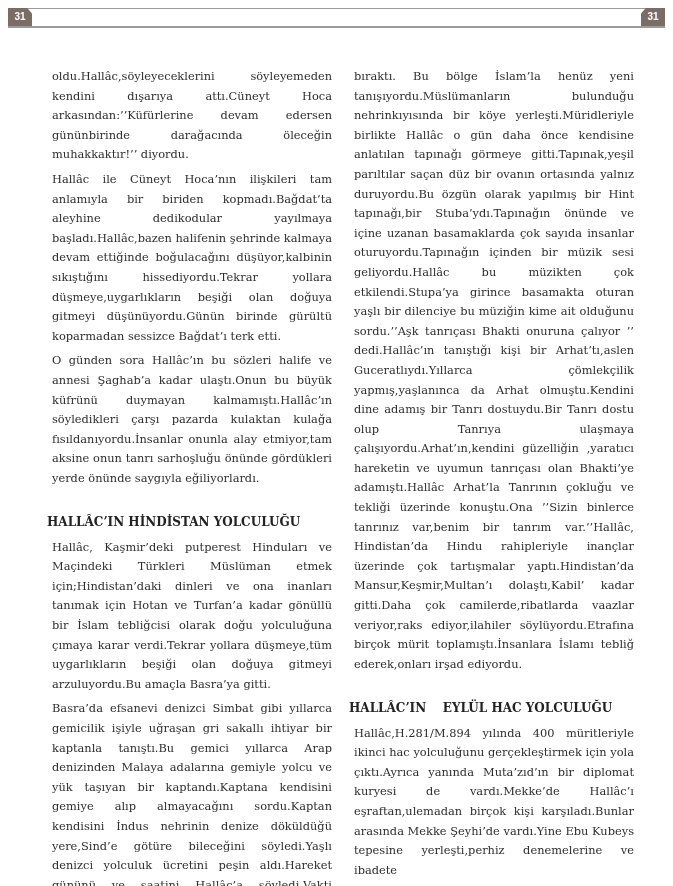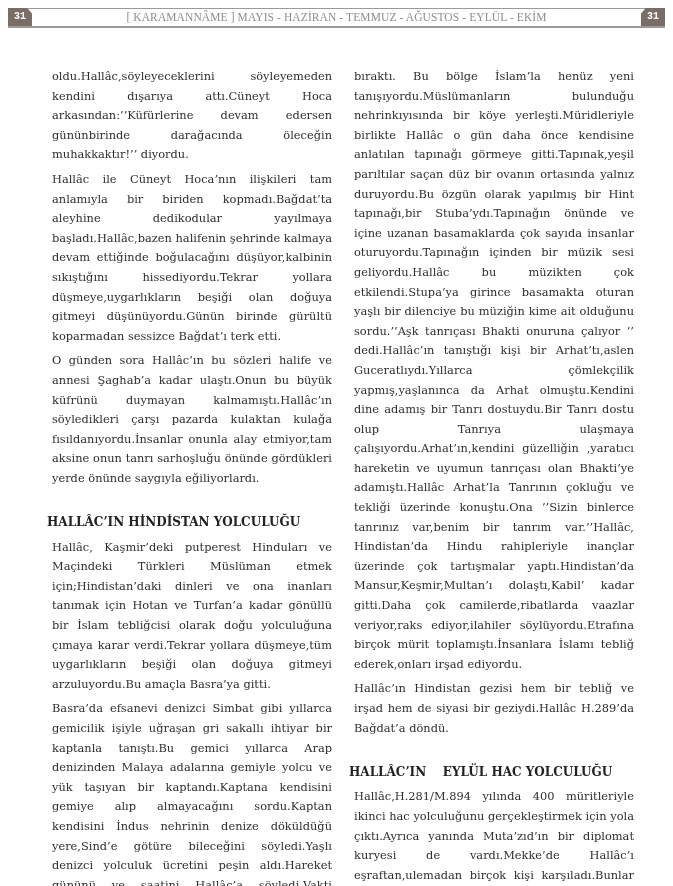--- a/index.html
+++ b/index.html
@@ -1,50 +1,48 @@
 <!DOCTYPE html>
 <html><head>
 <meta charset="utf-8">
 <style>
   html,body{margin:0;padding:0;background:#ffffff;}
   body{width:673px;height:886px;position:relative;overflow:hidden;
        font-family:"DejaVu Serif","Liberation Serif",serif;color:#2b2b2b;}
   .header{position:absolute;left:8px;top:8px;width:657px;height:17px;
           border-top:1px solid #9a9a9a;border-bottom:2px solid #9a9a9a;}
   .pnum{position:absolute;top:-1px;height:18px;width:24px;background:#7a6d66;color:#fff;
-        font-family:Liberation Mono, monospace;font-size:10px;font-weight:bold;line-height:18px;text-align:center;}
+        font-family:Liberation Sans, sans-serif;font-size:10px;font-weight:bold;line-height:18px;text-align:center;}
   .pnum.left{left:0;clip-path:polygon(0 0,80% 0,100% 30%,100% 100%,0 100%);}
   .pnum.right{right:0;clip-path:polygon(20% 0,100% 0,100% 100%,0 100%,0 30%);}
   .htitle{position:absolute;left:30px;right:30px;top:0;text-align:center;
           font-family:"Liberation Serif",serif;font-size:11.5px;line-height:17px;color:#8d8d8d;letter-spacing:0.1px;}
   .col{position:absolute;top:62px;width:290px;font-size:11.4px;line-height:19.6px;color:#2e2e2e;}
   .col.left{left:47px;}
   .col.right{left:349px;}
   .col p{margin:5px;text-align:justify;text-align-last:left;}
   .col h2{margin:0;font-size:12px;font-weight:bold;line-height:19.6px;color:#222;letter-spacing:0;}
   .gap{height:19.6px;}
 </style>
 </head>
 <body>
 
 <div class="header">
   <div class="pnum left">31</div>
-  <div class="htitle">[ KARAMANNÂME ] MAYIS - HAZİRAN - TEMMUZ - AĞUSTOS - EYLÜL - EKİM</div>
   <div class="pnum right">31</div>
 </div>
 
 <div class="col left">
   <p>oldu.Hallâc,söyleyeceklerini söyleyemeden kendini dışarıya attı.Cüneyt Hoca arkasından:’’Küfürlerine  devam edersen gününbirinde darağacında öleceğin muhakkaktır!’’ diyordu.</p>
   <p>Hallâc ile Cüneyt Hoca’nın ilişkileri tam anlamıyla bir biriden kopmadı.Bağdat’ta aleyhine dedikodular yayılmaya başladı.Hallâc,bazen halifenin şehrinde kalmaya devam ettiğinde boğulacağını düşüyor,kalbinin sıkıştığını hissediyordu.Tekrar yollara düşmeye,uygarlıkların beşiği olan doğuya gitmeyi düşünüyordu.Günün birinde gürültü koparmadan sessizce Bağdat’ı terk etti.</p>
   <p>O günden sora Hallâc’ın bu sözleri halife ve annesi Şaghab’a kadar ulaştı.Onun bu büyük küfrünü duymayan kalmamıştı.Hallâc’ın söyledikleri çarşı pazarda kulaktan kulağa fısıldanıyordu.İnsanlar onunla alay etmiyor,tam aksine  onun tanrı sarhoşluğu önünde gördükleri yerde önünde saygıyla eğiliyorlardı.</p>
   <div class="gap"></div>
   <h2>HALLÂC’IN HİNDİSTAN YOLCULUĞU</h2>
   <p>Hallâc, Kaşmir’deki putperest Hinduları ve Maçindeki Türkleri Müslüman etmek için;Hindistan’daki dinleri ve ona inanları tanımak için Hotan ve Turfan’a kadar gönüllü bir İslam tebliğcisi olarak doğu yolculuğuna çımaya  karar verdi.Tekrar yollara düşmeye,tüm uygarlıkların beşiği olan doğuya gitmeyi arzuluyordu.Bu amaçla Basra’ya gitti.</p>
   <p>Basra’da efsanevi denizci Simbat gibi yıllarca gemicilik işiyle uğraşan gri sakallı ihtiyar bir kaptanla tanıştı.Bu gemici yıllarca Arap denizinden Malaya adalarına gemiyle yolcu ve yük taşıyan bir kaptandı.Kaptana kendisini gemiye alıp almayacağını sordu.Kaptan kendisini İndus nehrinin denize döküldüğü yere,Sind’e  götüre bileceğini söyledi.Yaşlı denizci yolculuk ücretini peşin aldı.Hareket gününü ve saatini Hallâc’a söyledi.Vakti geldiğinde Hallâc’ı gemiye alarak denize açıldı.H.284/M.897 Yaşlı kaptan Hallâc’ı İndus nehrinin denize döküldüğü yere Sind’e</p>
 </div>
 
 <div class="col right">
   <p>bıraktı. Bu bölge İslam’la henüz yeni tanışıyordu.Müslümanların bulunduğu nehrinkıyısında bir köye yerleşti.Müridleriyle birlikte Hallâc o gün daha önce kendisine anlatılan tapınağı görmeye gitti.Tapınak,yeşil parıltılar saçan düz bir ovanın ortasında yalnız duruyordu.Bu özgün olarak yapılmış bir Hint tapınağı,bir Stuba’ydı.Tapınağın önünde ve içine uzanan basamaklarda çok sayıda insanlar oturuyordu.Tapınağın içinden bir müzik sesi geliyordu.Hallâc bu müzikten çok etkilendi.Stupa’ya girince basamakta oturan yaşlı bir dilenciye bu müziğin kime ait olduğunu sordu.’’Aşk tanrıçası Bhakti onuruna çalıyor ’’ dedi.Hallâc’ın tanıştığı kişi bir Arhat’tı,aslen Guceratlıydı.Yıllarca çömlekçilik yapmış,yaşlanınca da Arhat olmuştu.Kendini dine adamış bir Tanrı dostuydu.Bir Tanrı dostu olup Tanrıya ulaşmaya çalışıyordu.Arhat’ın,kendini güzelliğin ,yaratıcı hareketin ve uyumun tanrıçası olan Bhakti’ye adamıştı.Hallâc Arhat’la Tanrının çokluğu ve tekliği üzerinde konuştu.Ona ’’Sizin binlerce tanrınız var,benim bir tanrım var.’’Hallâc, Hindistan’da Hindu rahipleriyle inançlar üzerinde çok tartışmalar yaptı.Hindistan’da Mansur,Keşmir,Multan’ı dolaştı,Kabil’ kadar gitti.Daha çok camilerde,ribatlarda vaazlar veriyor,raks ediyor,ilahiler söylüyordu.Etrafına birçok mürit toplamıştı.İnsanlara İslamı tebliğ ederek,onları irşad ediyordu.</p>
-  <p>Hallâc’ın Hindistan gezisi hem bir tebliğ ve irşad hem de siyasi bir geziydi.Hallâc H.289’da Bağdat’a döndü.</p>
   <div class="gap"></div>
   <h2 style="white-space:pre">HALLÂC’IN    EYLÜL HAC YOLCULUĞU</h2>
   <p>Hallâc,H.281/M.894 yılında 400 müritleriyle ikinci hac yolculuğunu gerçekleştirmek için yola çıktı.Ayrıca yanında Muta’zıd’ın bir diplomat kuryesi de vardı.Mekke’de Hallâc’ı eşraftan,ulemadan birçok kişi karşıladı.Bunlar arasında Mekke Şeyhi’de vardı.Yine Ebu Kubeys tepesine yerleşti,perhiz denemelerine ve ibadete</p>
 </div>
 
 </body></html>

